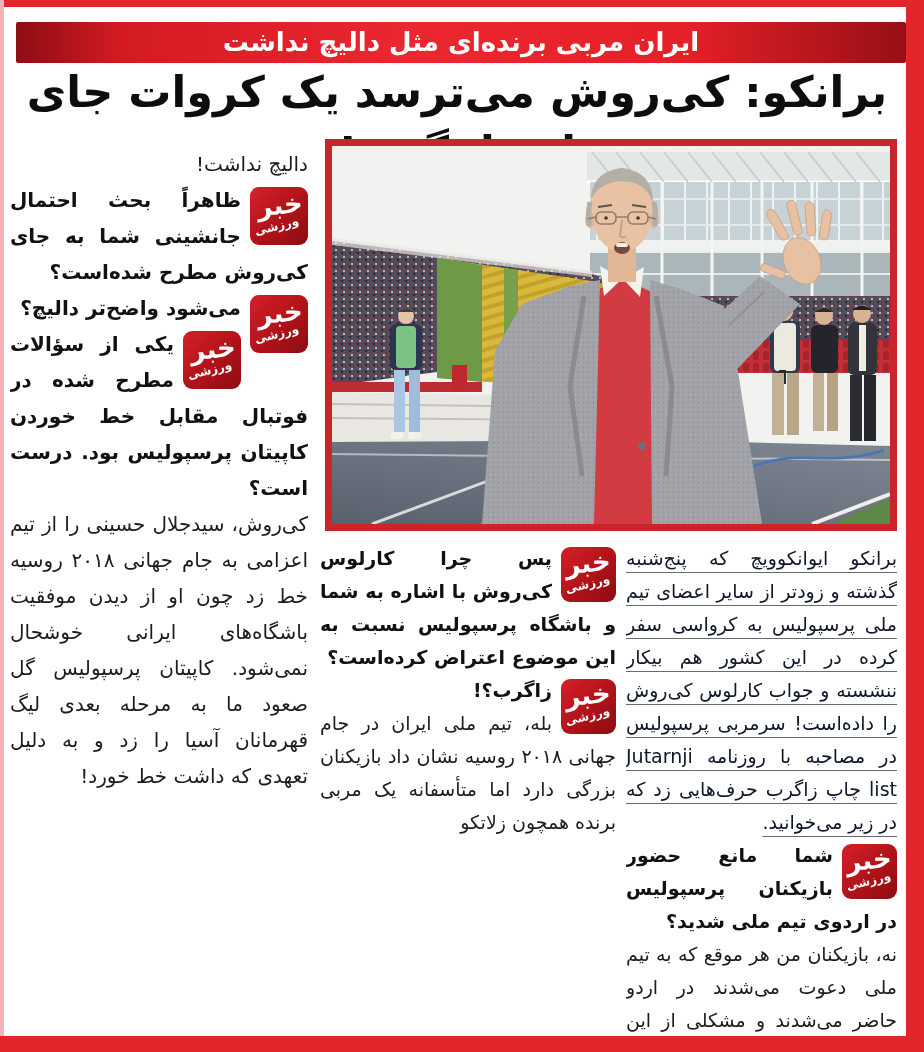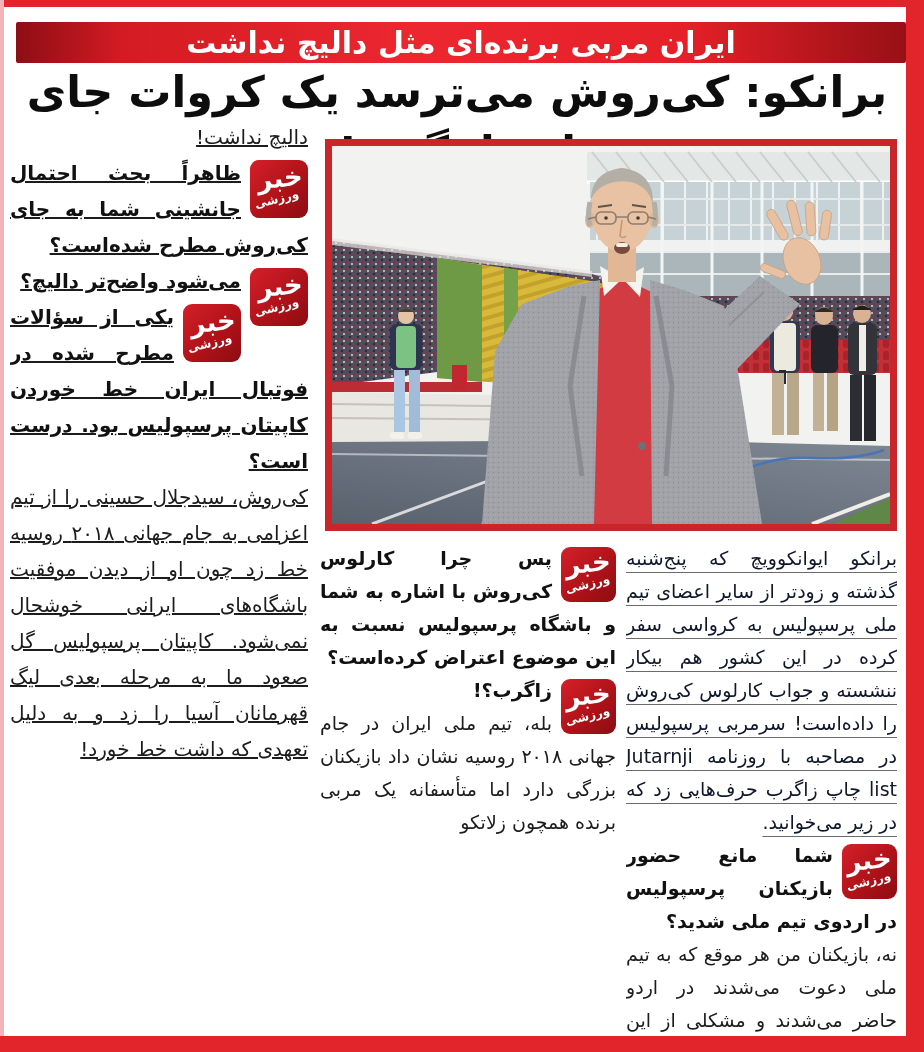--- a/index.html
+++ b/index.html
@@ -6,32 +6,32 @@
   .page{position:relative;width:924px;height:1052px;background:#ffffff;overflow:hidden;
         font-family:"DejaVu Sans",sans-serif;}
   
   .border-top{position:absolute;left:0;top:0;width:924px;height:7px;background:#e2242b;}
   .border-left{position:absolute;left:0;top:0;width:4px;height:1052px;background:#f2b4b8;}
   .border-right{position:absolute;left:906px;top:0;width:18px;height:1052px;background:#e2242b;}
   .bottom-bar{position:absolute;left:0;top:1036px;width:924px;height:16px;background:#e2242b;}
   
   .kicker{position:absolute;left:16px;top:22px;width:890px;height:41px;border-radius:2px;
           background:linear-gradient(90deg,#8e0d14 0%,#d41b23 12%,#ec2730 45%,#e62028 75%,#971015 100%);
-          color:#fff;font-weight:bold;font-size:30px;line-height:41px;text-align:center;direction:rtl;}
+          color:#fff;font-weight:bold;font-size:26px;line-height:41px;text-align:center;direction:rtl;}
   
   .headline{position:absolute;left:8px;top:62px;width:898px;margin:0;direction:rtl;text-align:center;
             font-size:43px;line-height:60px;font-weight:bold;color:#0d0d0d;letter-spacing:-1px;}
   
   .photo{position:absolute;left:325px;top:139px;width:572px;height:392px;margin:0;
          border:7px solid #c9252b;box-sizing:border-box;background:#eef0ee;}
   .photo svg{display:block;width:558px;height:378px;}
   
   .col{position:absolute;direction:rtl;text-align:justify;color:#1c1c1c;overflow:hidden;}
   .col p{margin:0;}
-  .col-left{left:10px;top:119px;width:298px;height:902px;font-size:20px;line-height:36px;text-decoration:underline;}
+  .col-left{left:10px;top:146px;width:298px;height:902px;font-size:20px;line-height:36px;}
   .col-mid{left:320px;top:542px;width:296px;height:494px;font-size:19px;line-height:33px;}
   .col-right{left:626px;top:542px;width:271px;height:494px;font-size:19px;line-height:33px;}
   .q{font-weight:bold;color:#111;}
   .intro{text-decoration:underline;text-decoration-color:#6a6a6a;text-decoration-thickness:1px;
          text-underline-offset:7px;color:#0f172a;}
   
   .logo{float:right;width:55px;height:55px;margin:5px 0 3px 9px;border-radius:9px;position:relative;
         background:linear-gradient(135deg,#d6202a 0%,#b01219 55%,#8c0d12 100%);overflow:hidden;}
   .col-left .logo{width:58px;height:58px;}
   .logo .lt{position:absolute;top:0px;right:5px;color:#fff;font-size:26px;font-weight:bold;
@@ -233,21 +233,21 @@
           <b class="lt">خبر</b>
           <i class="lb">ورزشی</i>
         </span><span>ظاهراً بحث احتمال جانشینی شما به جای کی‌روش مطرح شده‌است؟</span></p>
     <p class="q"><span class="logo">
           <b class="lt">خبر</b>
           <i class="lb">ورزشی</i>
         </span><span>می‌شود واضح‌تر دالیچ؟</span></p>
     <p class="q"><span class="logo">
           <b class="lt">خبر</b>
           <i class="lb">ورزشی</i>
-        </span><span>یکی از سؤالات مطرح شده در فوتبال ایران خط خوردن کاپیتان پرسپولیس بود. درست است؟</span></p>
+        </span><span>یکی از سؤالات مطرح شده در فوتبال مقابل خط خوردن کاپیتان پرسپولیس بود. درست است؟</span></p>
     <p class="ans">کی‌روش، سیدجلال حسینی را از تیم اعزامی به جام جهانی ۲۰۱۸ روسیه خط زد چون او از دیدن موفقیت باشگاه‌های ایرانی خوشحال نمی‌شود. کاپیتان پرسپولیس گل صعود ما به مرحله بعدی لیگ قهرمانان آسیا را زد و به دلیل تعهدی که داشت خط خورد!</p>
   </section>
 
   <section class="col col-mid">
     <p class="q"><span class="logo">
           <b class="lt">خبر</b>
           <i class="lb">ورزشی</i>
         </span><span>پس چرا کارلوس کی‌روش با اشاره به شما و باشگاه پرسپولیس نسبت به این موضوع اعتراض کرده‌است؟</span></p>
     <p class="q"><span class="logo">
           <b class="lt">خبر</b>

